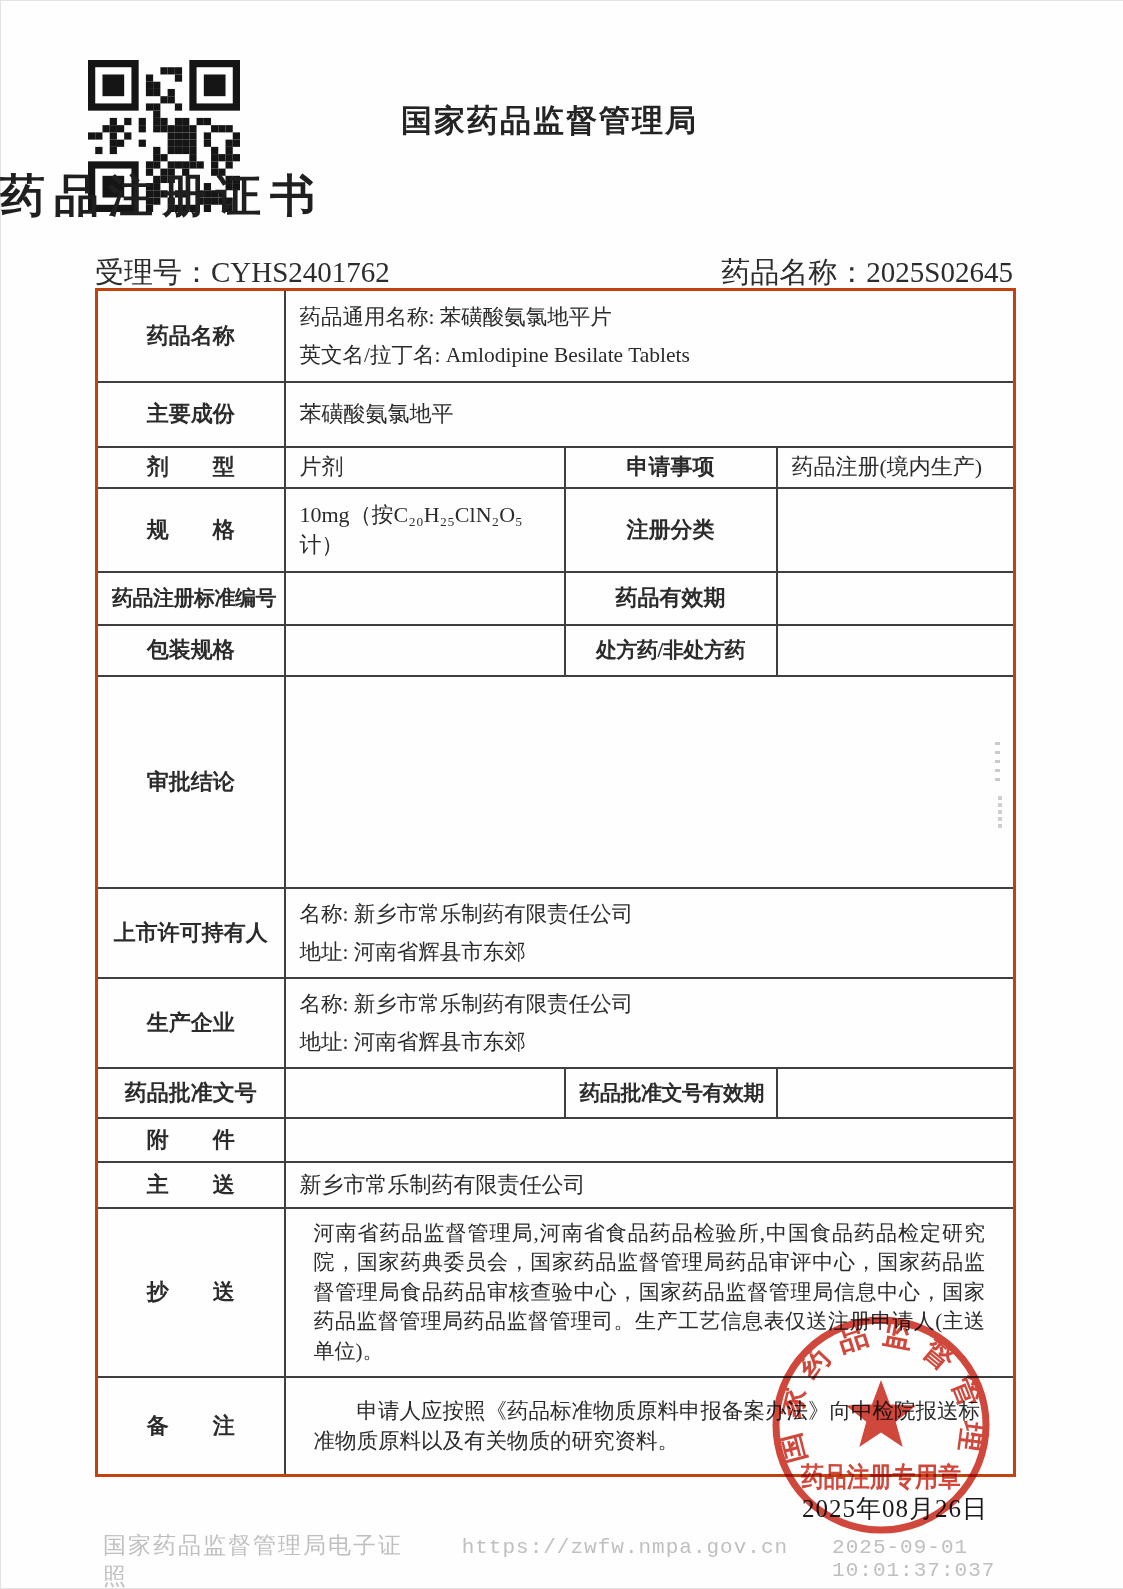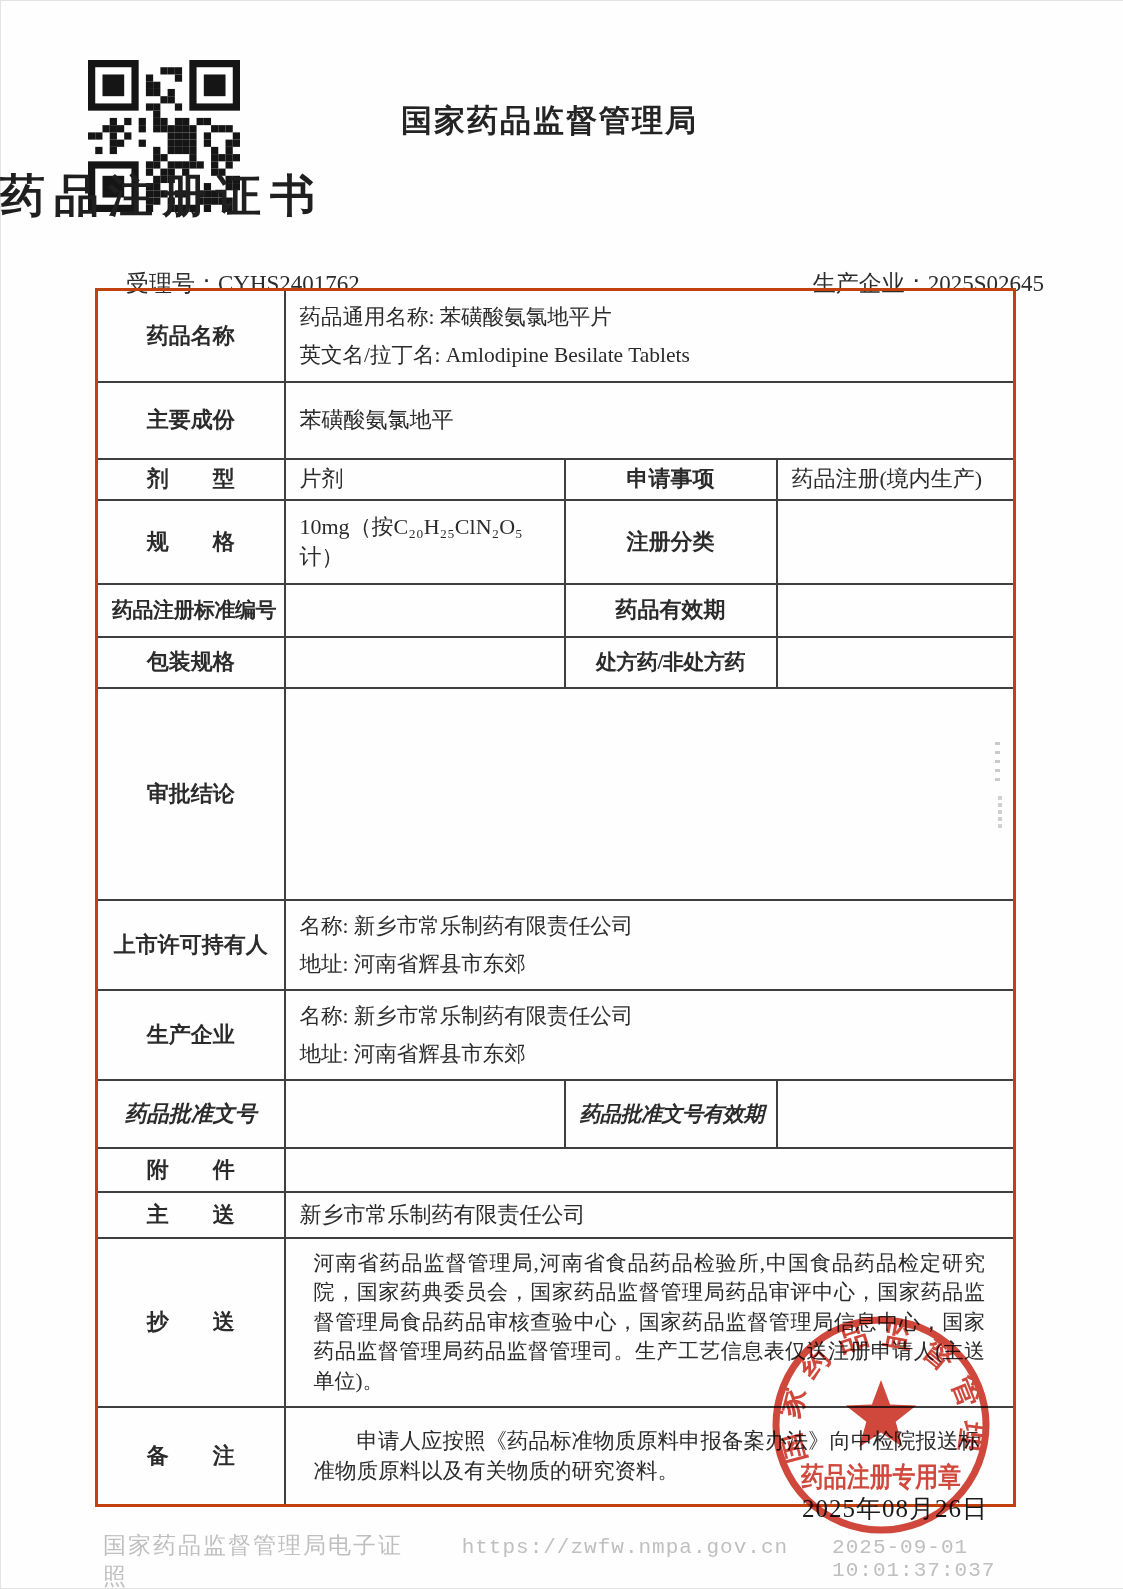--- a/index.html
+++ b/index.html
@@ -14,49 +14,49 @@
   .agency-title {
     position:absolute; left:-18px; top:100px; width:100%; text-align:center;
     font-family:"Liberation Sans","DejaVu Sans",sans-serif;
     font-weight:700; font-size:31px; letter-spacing:2px; color:#242424;
   }
   .doc-title {
     position:absolute; left:0; top:166px; width:100%; text-align:left;
     font-size:45px; font-weight:700; letter-spacing:9px; color:#1f1f1f;
   }
   .meta {
-    position:absolute; left:95px; top:268px; width:918px;
-    display:flex; justify-content:space-between; font-size:23px; color:#2c2c2c;margin-left:31px;
+    position:absolute; left:95px; top:253px; width:918px;
+    display:flex; justify-content:space-between; font-size:29px; color:#2c2c2c;
   }
 
   
   table.cert {
     position:absolute; left:95px; top:288px; width:918px;
     border-collapse:collapse; table-layout:fixed; border:3px solid #c2410c;
   }
   table.cert td {
     border:2px solid #3f3f3f; padding:0 14px; font-size:22px;
     vertical-align:middle; color:#2b2b2b; overflow:hidden;
   }
   td.lbl {
     text-align:center; font-weight:700; padding:0 3px; white-space:nowrap;
     letter-spacing:0px; color:#222;
   }
   td.lbl.long { font-size:21px; letter-spacing:-0.5px; }
   .two-line div { line-height:38px; font-size:21.5px; }
   tr.r1  { height:92px; }
-  tr.r2  { height:77px; }
+  tr.r2  { height:65px; }
   tr.r3  { height:41px; }
   tr.r4  { height:84px; }
   tr.r5  { height:53px; }
   tr.r6  { height:51px; }
   tr.r7  { height:212px; }
   tr.r8  { height:90px; }
   tr.r9  { height:90px; }
-  tr.r10 { height:68px;font-style:italic; }
+  tr.r10 { height:50px; }
   tr.r11 { height:44px; }
   tr.r12 { height:46px; }
   tr.r13 { height:119px; }
   tr.r14 { height:98px; }
   .cc-text {
     font-size:21px; line-height:29.5px; text-align:justify; padding:10px 14px;
     display:block;
   }
   .remark-text {
     font-size:21.5px; line-height:30px; text-indent:2em; display:block;
@@ -233,21 +233,21 @@
       <rect x="0" y="98" width="49" height="49" fill="#151515"></rect>
       <rect x="7" y="105" width="35" height="35" fill="#fff"></rect>
       <rect x="14" y="112" width="21" height="21" fill="#151515"></rect>
     </svg>
 
   <div class="agency-title">国家药品监督管理局</div>
   <div class="doc-title">药品注册证书</div>
 
   <div class="meta">
     <span><span>受理号：</span><span>CYHS2401762</span></span>
-    <span><span>生产企业：</span><span>2025S02645</span></span>
+    <span><span>药品名称：</span><span>2025S02645</span></span>
   </div>
 
   <table class="cert">
     <colgroup>
         <col style="width:188px">
         <col style="width:280px">
         <col style="width:212px">
         <col style="width:238px">
       </colgroup>
 

